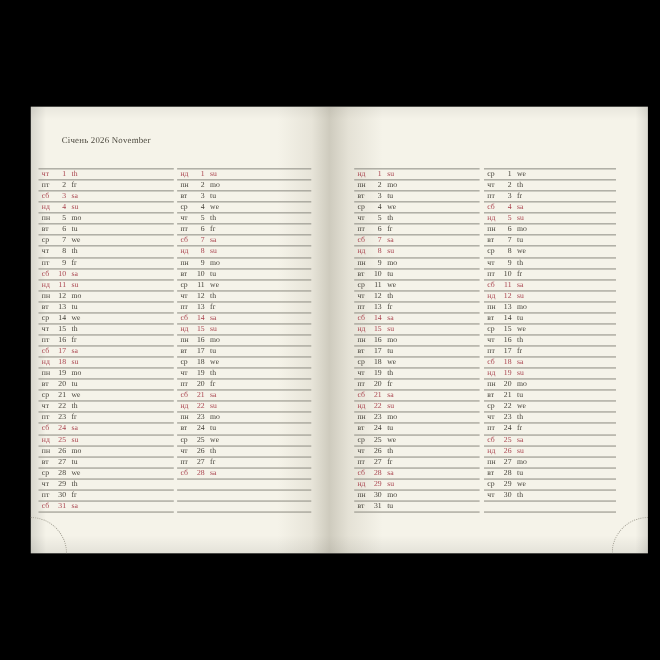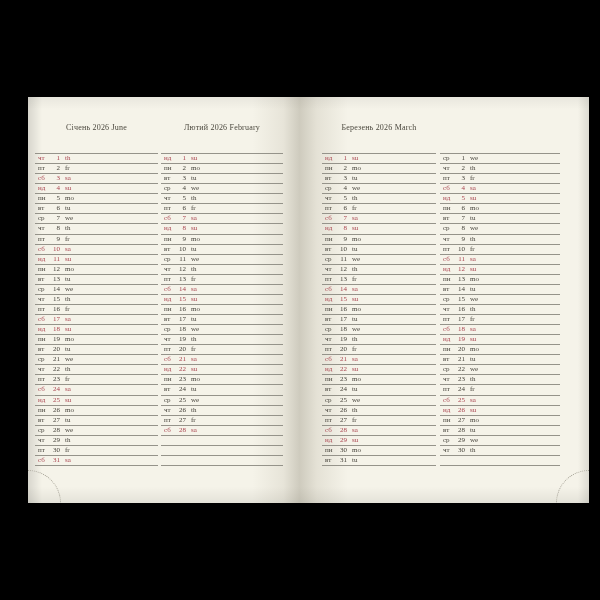--- a/index.html
+++ b/index.html
@@ -62,21 +62,21 @@
   }
   .corner.bl .arc{left:-33px;top:1px;}
   .corner.br .arc{right:-33px;top:1px;}
 </style>
 </head>
 <body>
 
 <div class="spread">
 
   <div class="month" id="col-m0">
-    <div class="month-header">Січень 2026 June</div>
+    <div class="month-header">Січень 2026 November</div>
     <div class="rows">
         <div class="row red">
           <span class="d-ua">чт</span>
           <span class="d-num">1</span>
           <span class="d-en">th</span>
         </div>
         <div class="row">
           <span class="d-ua">пт</span>
           <span class="d-num">2</span>
           <span class="d-en">fr</span>
@@ -223,21 +223,20 @@
         </div>
         <div class="row red">
           <span class="d-ua">сб</span>
           <span class="d-num">31</span>
           <span class="d-en">sa</span>
         </div>
       </div>
   </div>
 
   <div class="month" id="col-m1">
-    <div class="month-header">Лютий 2026 February</div>
     <div class="rows">
         <div class="row red">
           <span class="d-ua">нд</span>
           <span class="d-num">1</span>
           <span class="d-en">su</span>
         </div>
         <div class="row">
           <span class="d-ua">пн</span>
           <span class="d-num">2</span>
           <span class="d-en">mo</span>
@@ -372,21 +371,20 @@
           <span class="d-num">28</span>
           <span class="d-en">sa</span>
         </div>
         <div class="row"></div>
         <div class="row"></div>
         <div class="row"></div>
       </div>
   </div>
 
   <div class="month" id="col-m2">
-    <div class="month-header">Березень 2026 March</div>
     <div class="rows">
         <div class="row red">
           <span class="d-ua">нд</span>
           <span class="d-num">1</span>
           <span class="d-en">su</span>
         </div>
         <div class="row">
           <span class="d-ua">пн</span>
           <span class="d-num">2</span>
           <span class="d-en">mo</span>

